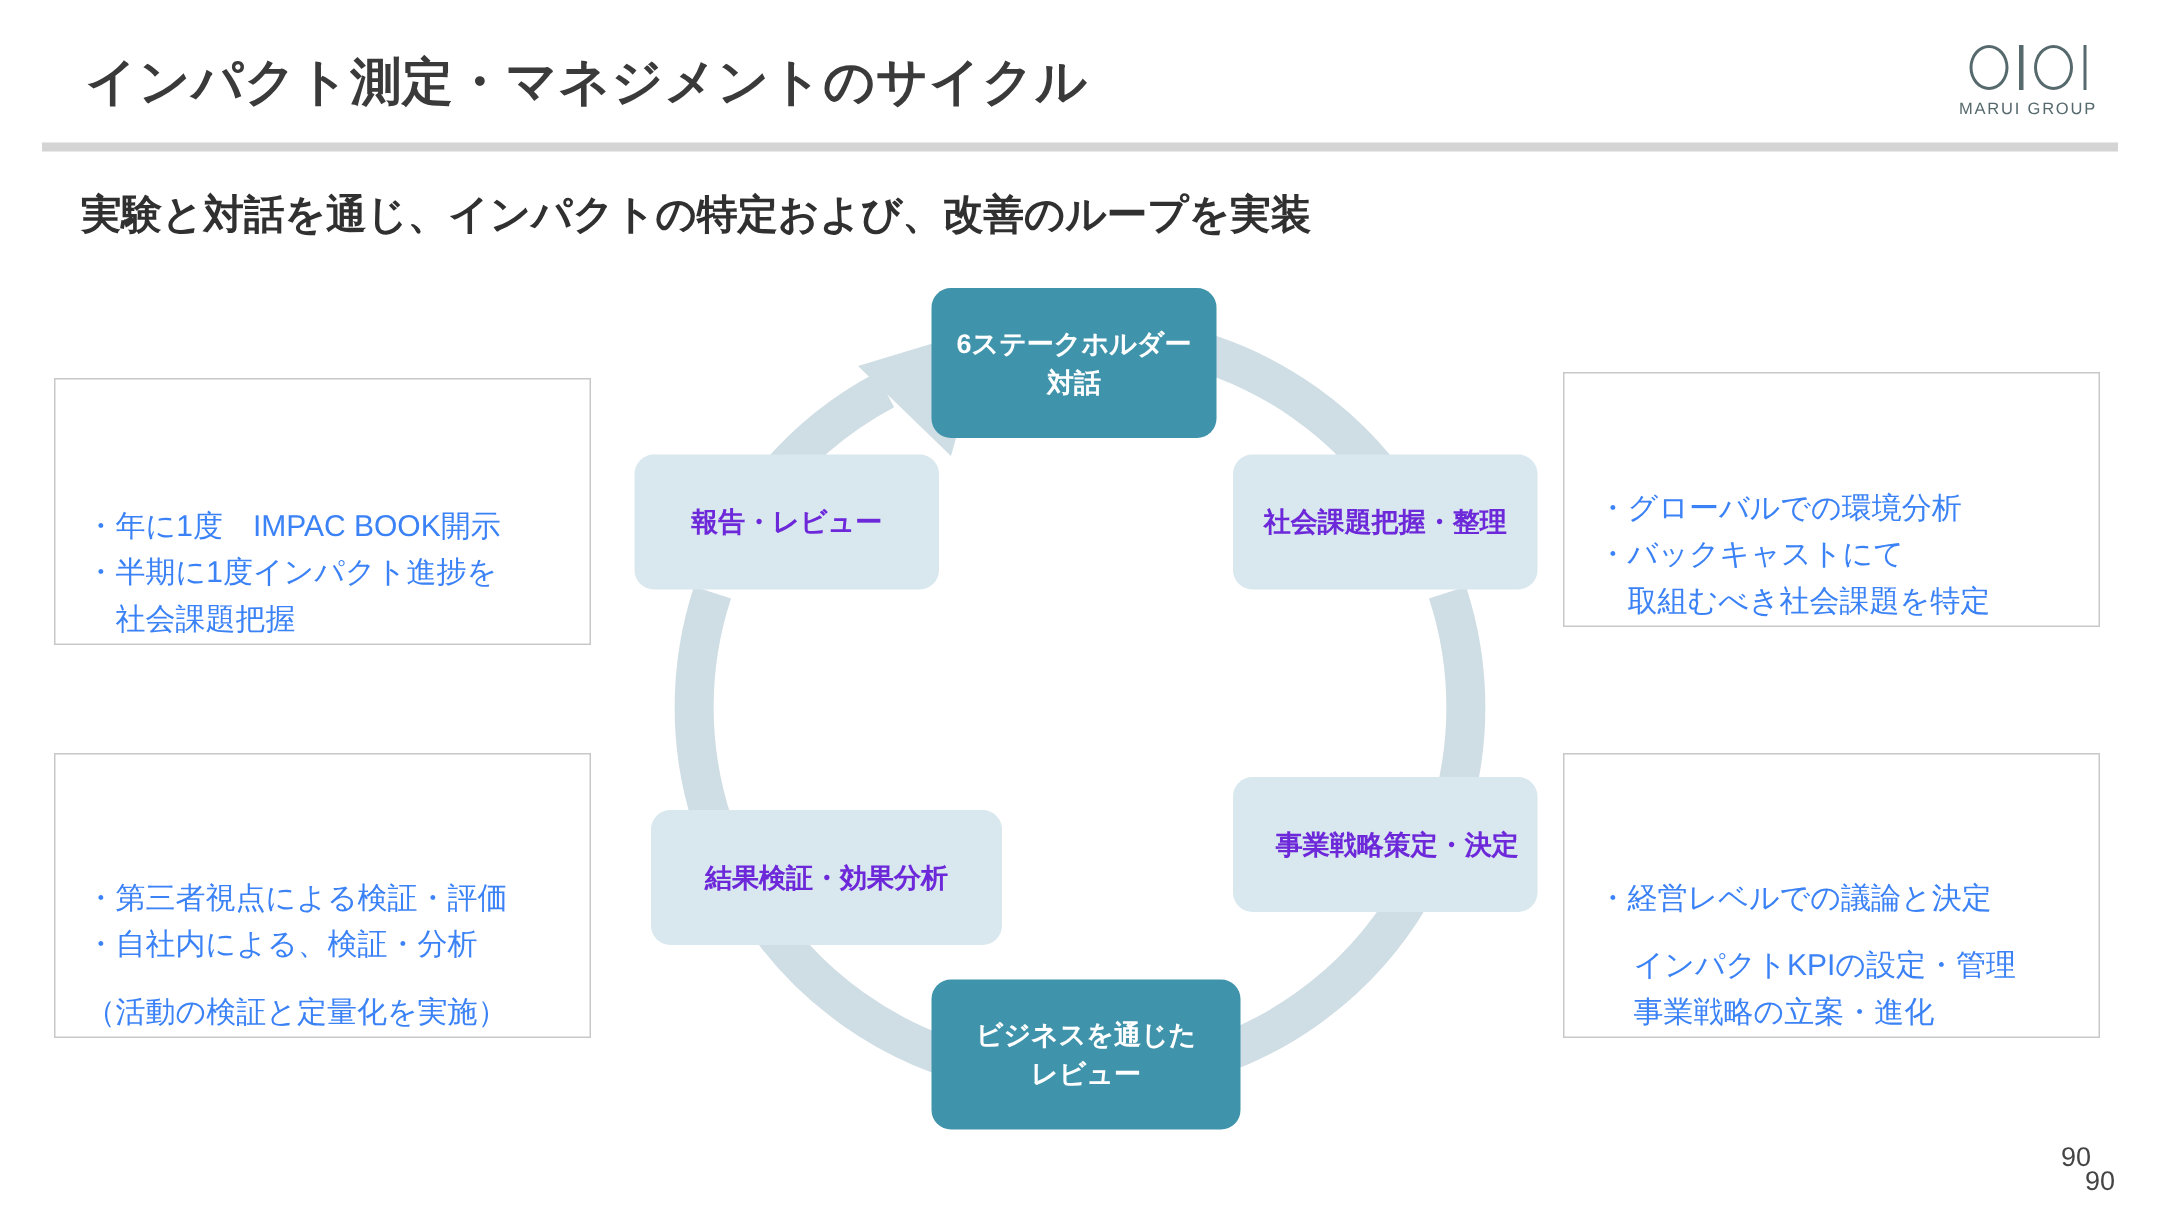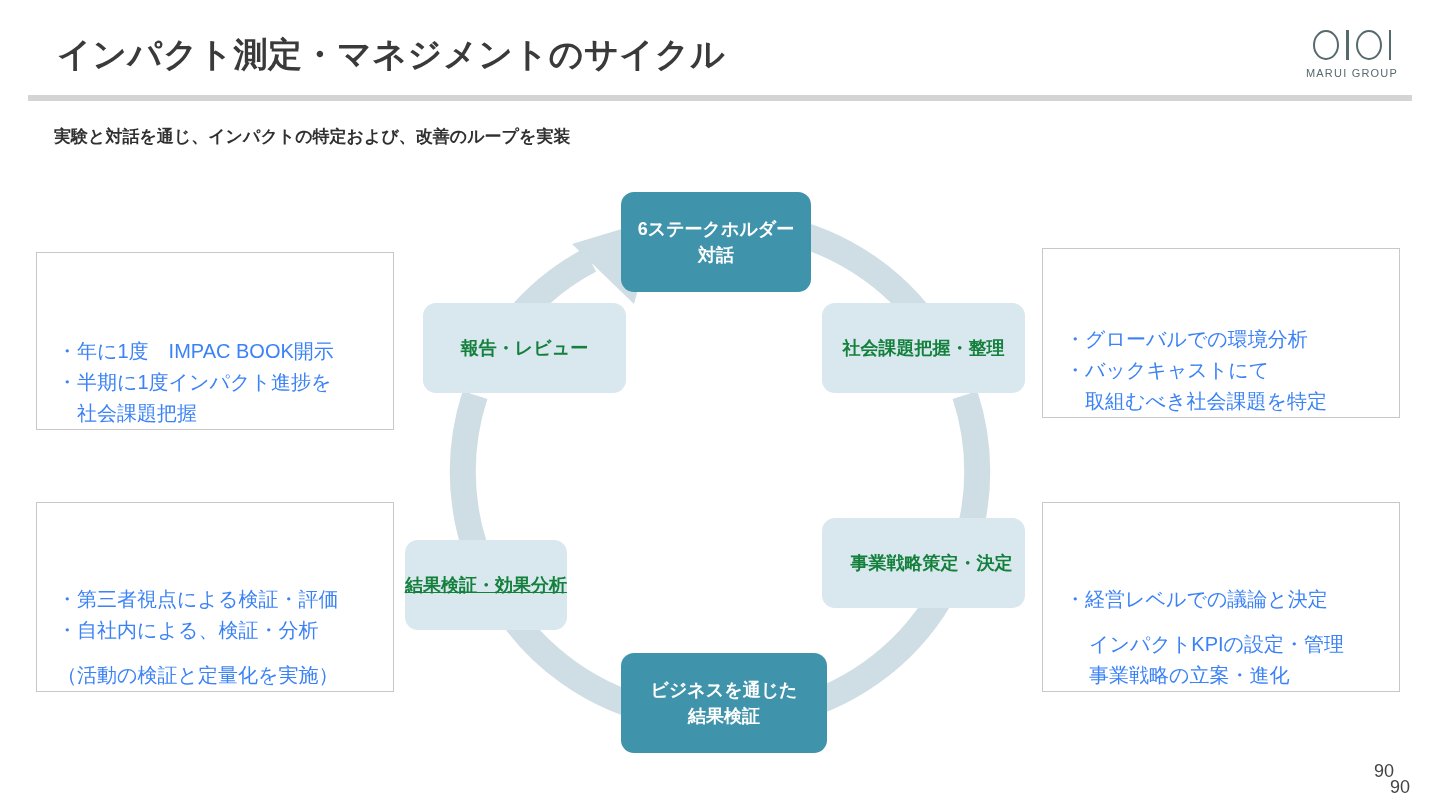--- a/index.html
+++ b/index.html
@@ -35,45 +35,45 @@
   }
   .brand-i { width: 2.5px; height: 30px; background: #566a6d; }
   .brand-name {
     margin-top: 5px; font-size: 11px; letter-spacing: 1.2px;
     color: #566a6d; white-space: nowrap;
   }
 
   
   .subtitle {
     position: absolute; left: 54px; top: 125px;
-    font-size: 17px; font-weight: bold; color: #303030;
+    font-size: 27px; font-weight: bold; color: #303030;
     white-space: nowrap;
     text-align: right;
   }
 
   
   .diagram { position: absolute; left: 0; top: 170px; width: 1440px; height: 600px; }
   .ring-svg { position: absolute; left: 420px; top: 0px; }
 
   .node {
     position: absolute;
     display: flex; flex-direction: column;
     align-items: center; justify-content: center;
     border-radius: 13px; text-align: center;
     line-height: 1.45;
   }
   .node .line { display: block; }
   .node-accent { background: #3f93aa; color: #ffffff; font-weight: bold; font-size: 18px; }
-  .node-soft   { background: #d8e8ee; color: #15803d; font-weight: bold; font-size: 18px; }
+  .node-soft   { background: #d8e8ee; color: #6d28d9; font-weight: bold; font-size: 18px; }
 
   #node-stakeholder { left: 621px; top: 22px;  width: 190px; height: 100px; }
   #node-issue       { left: 822px; top: 133px; width: 203px; height: 90px;  }
   #node-strategy    { left: 822px; top: 348px; width: 203px; height: 90px; padding-left: 16px;  }
   #node-experiment  { left: 621px; top: 483px; width: 206px; height: 100px; }
-  #node-verify      { left: 405px; top: 370px; width: 162px; height: 90px; text-decoration: underline;  }
+  #node-verify      { left: 434px; top: 370px; width: 234px; height: 90px;  }
   #node-report      { left: 423px; top: 133px; width: 203px; height: 90px;  }
 
   
   .callout {
     position: absolute; border: 1px solid #c8c8c8; background: #ffffff;
     display: flex; flex-direction: column; justify-content: flex-end;
     font-size: 20px; color: #3b82f6; line-height: 1.55;
   }
   .callout .line { white-space: nowrap; }
   .callout .indent { padding-left: 24px; }
@@ -145,21 +145,21 @@
     <div class="node node-soft" id="node-issue">
       <span class="line">社会課題把握・整理</span>
     </div>
 
     <div class="node node-soft" id="node-strategy">
       <span class="line">事業戦略策定・決定</span>
     </div>
 
     <div class="node node-accent" id="node-experiment">
       <span class="line">ビジネスを通じた</span>
-      <span class="line">結果検証</span>
+      <span class="line">レビュー</span>
     </div>
 
     <div class="node node-soft" id="node-verify">
       <span class="line">結果検証・効果分析</span>
     </div>
 
     <div class="node node-soft" id="node-report">
       <span class="line">報告・レビュー</span>
     </div>
   </div>

